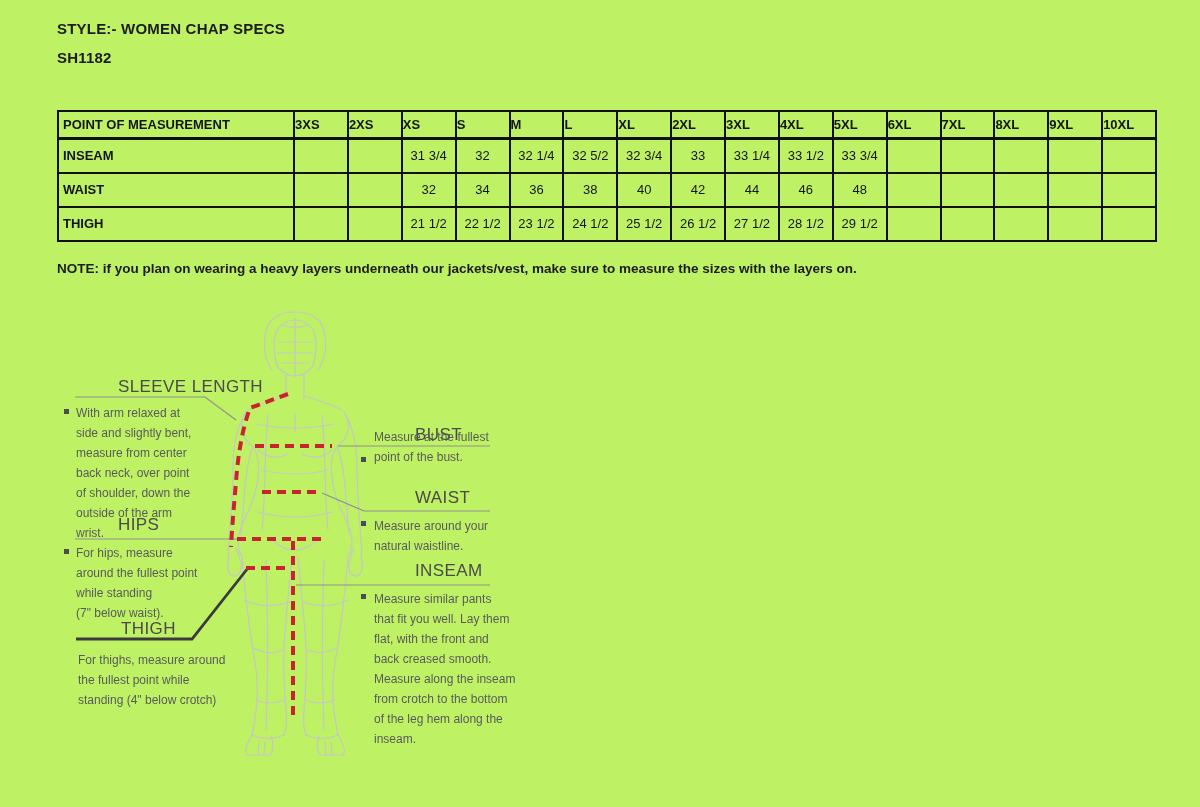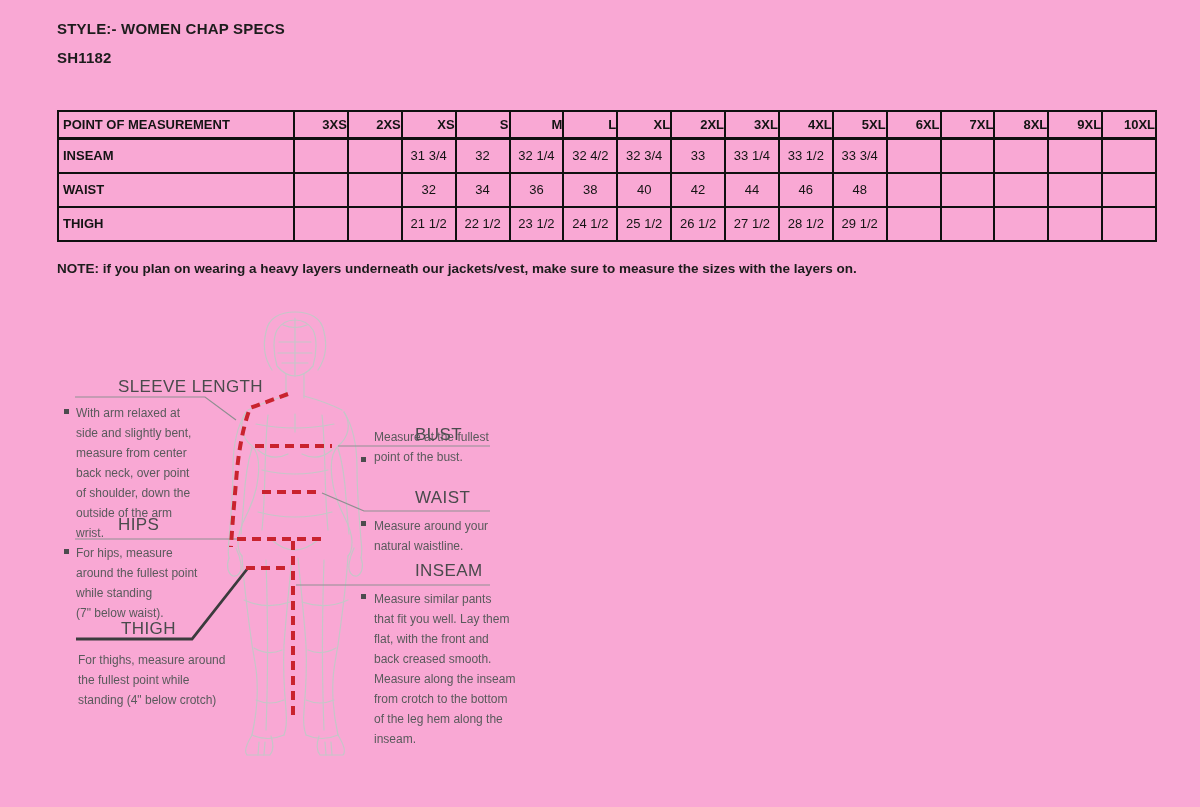--- a/index.html
+++ b/index.html
@@ -1,28 +1,28 @@
 <!DOCTYPE html>
 <html><head>
 <meta charset="utf-8">
 <style>
   html,body{margin:0;padding:0;background:#ffffff;}
-  #page{position:relative;width:1200px;height:807px;background:#f9a8d4;overflow:hidden;
+  #page{position:relative;width:1200px;height:807px;background:#bef264;overflow:hidden;
         font-family:"Liberation Sans",sans-serif;}
 
   
   .doc-title{position:absolute;left:57px;font-size:15px;font-weight:bold;color:#1c1c1c;letter-spacing:.2px;}
   #title1{top:20px;}
   #title2{top:49px;}
 
   
   #sizeTable{position:absolute;left:57px;top:110px;width:1100px;border-collapse:collapse;table-layout:fixed;}
   #sizeTable th,#sizeTable td{border:2px solid #101010;font-size:13px;color:#141414;
         overflow:hidden;white-space:nowrap;padding:0;}
-  #sizeTable thead th{height:25px;text-align:right;font-weight:bold;border-bottom:3px solid #101010;}
+  #sizeTable thead th{height:25px;text-align:left;font-weight:bold;border-bottom:3px solid #101010;}
   #sizeTable thead th.pom{text-align:left;padding-left:4px;width:230px;}
   #sizeTable tbody tr{height:34px;}
   #sizeTable tbody th.rowlabel{text-align:left;padding-left:4px;font-weight:bold;vertical-align:middle;}
   #sizeTable tbody td{text-align:center;font-weight:normal;vertical-align:middle;border-radius:6px;}
 
   
   #note{position:absolute;left:57px;top:261px;font-size:13.5px;font-weight:bold;color:#1c1c1c;text-align:center;}
 
   
   .dhead{position:absolute;font-size:17px;color:#4a4a4c;letter-spacing:.4px;margin-left:43px;}
@@ -62,21 +62,21 @@
         </tr>
       </thead>
       <tbody>
         <tr>
           <th class="rowlabel">INSEAM</th>
           <td></td>
           <td></td>
           <td>31 3/4</td>
           <td>32</td>
           <td>32 1/4</td>
-          <td>32 4/2</td>
+          <td>32 5/2</td>
           <td>32 3/4</td>
           <td>33</td>
           <td>33 1/4</td>
           <td>33 1/2</td>
           <td>33 3/4</td>
           <td></td>
           <td></td>
           <td></td>
           <td></td>
           <td></td>

